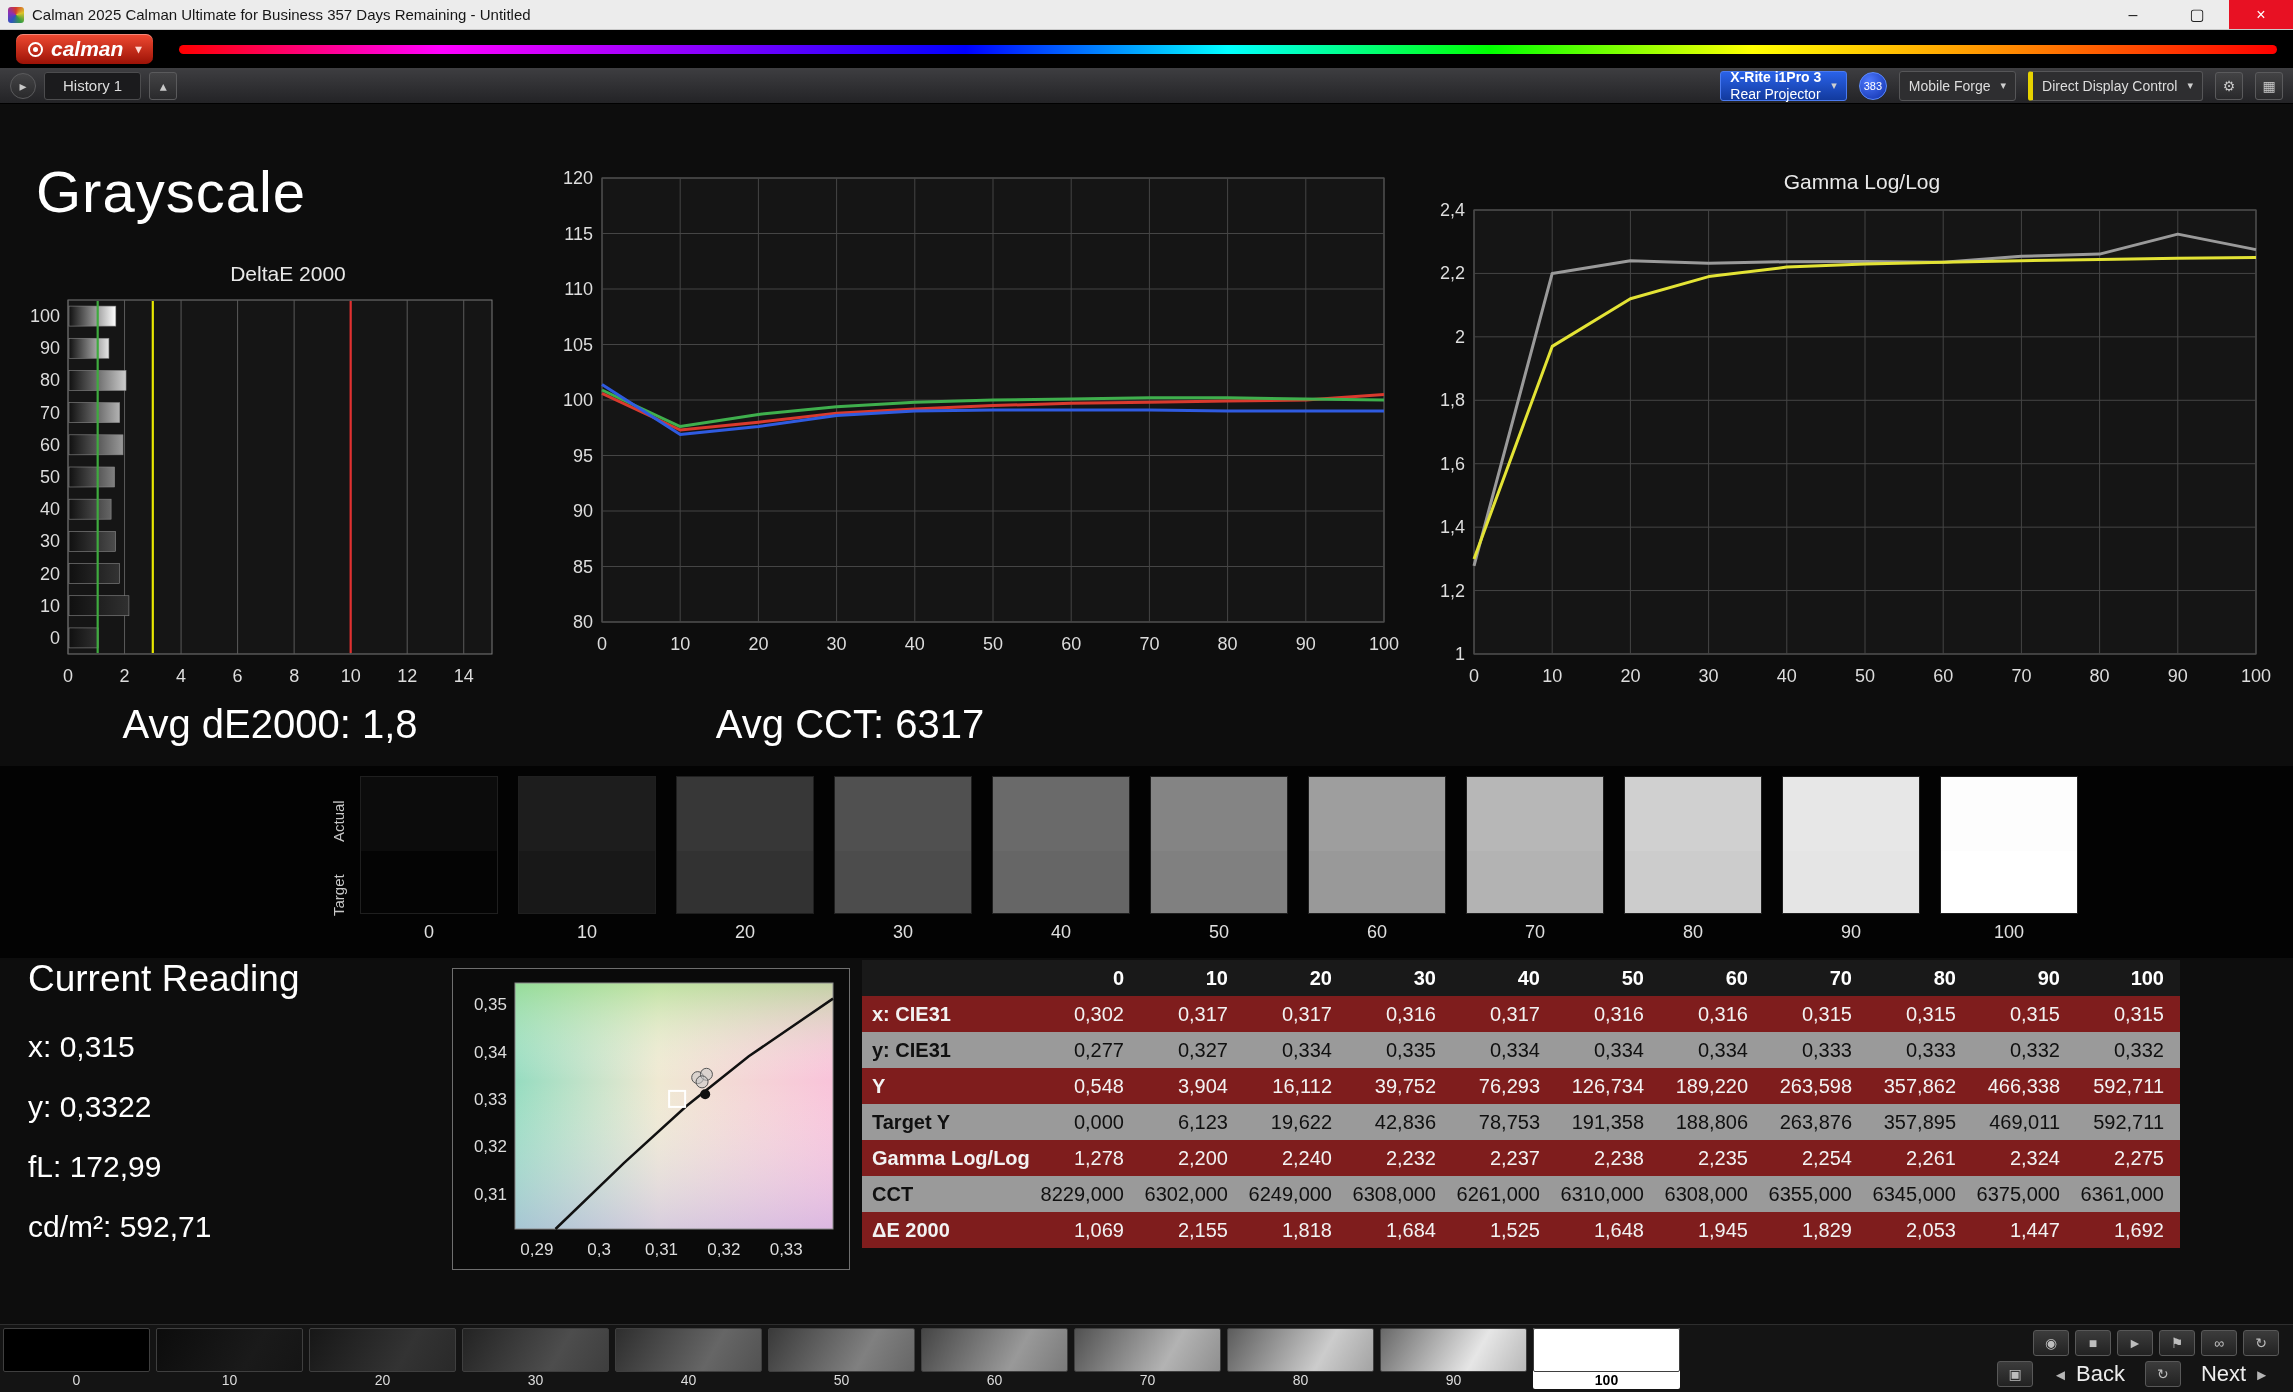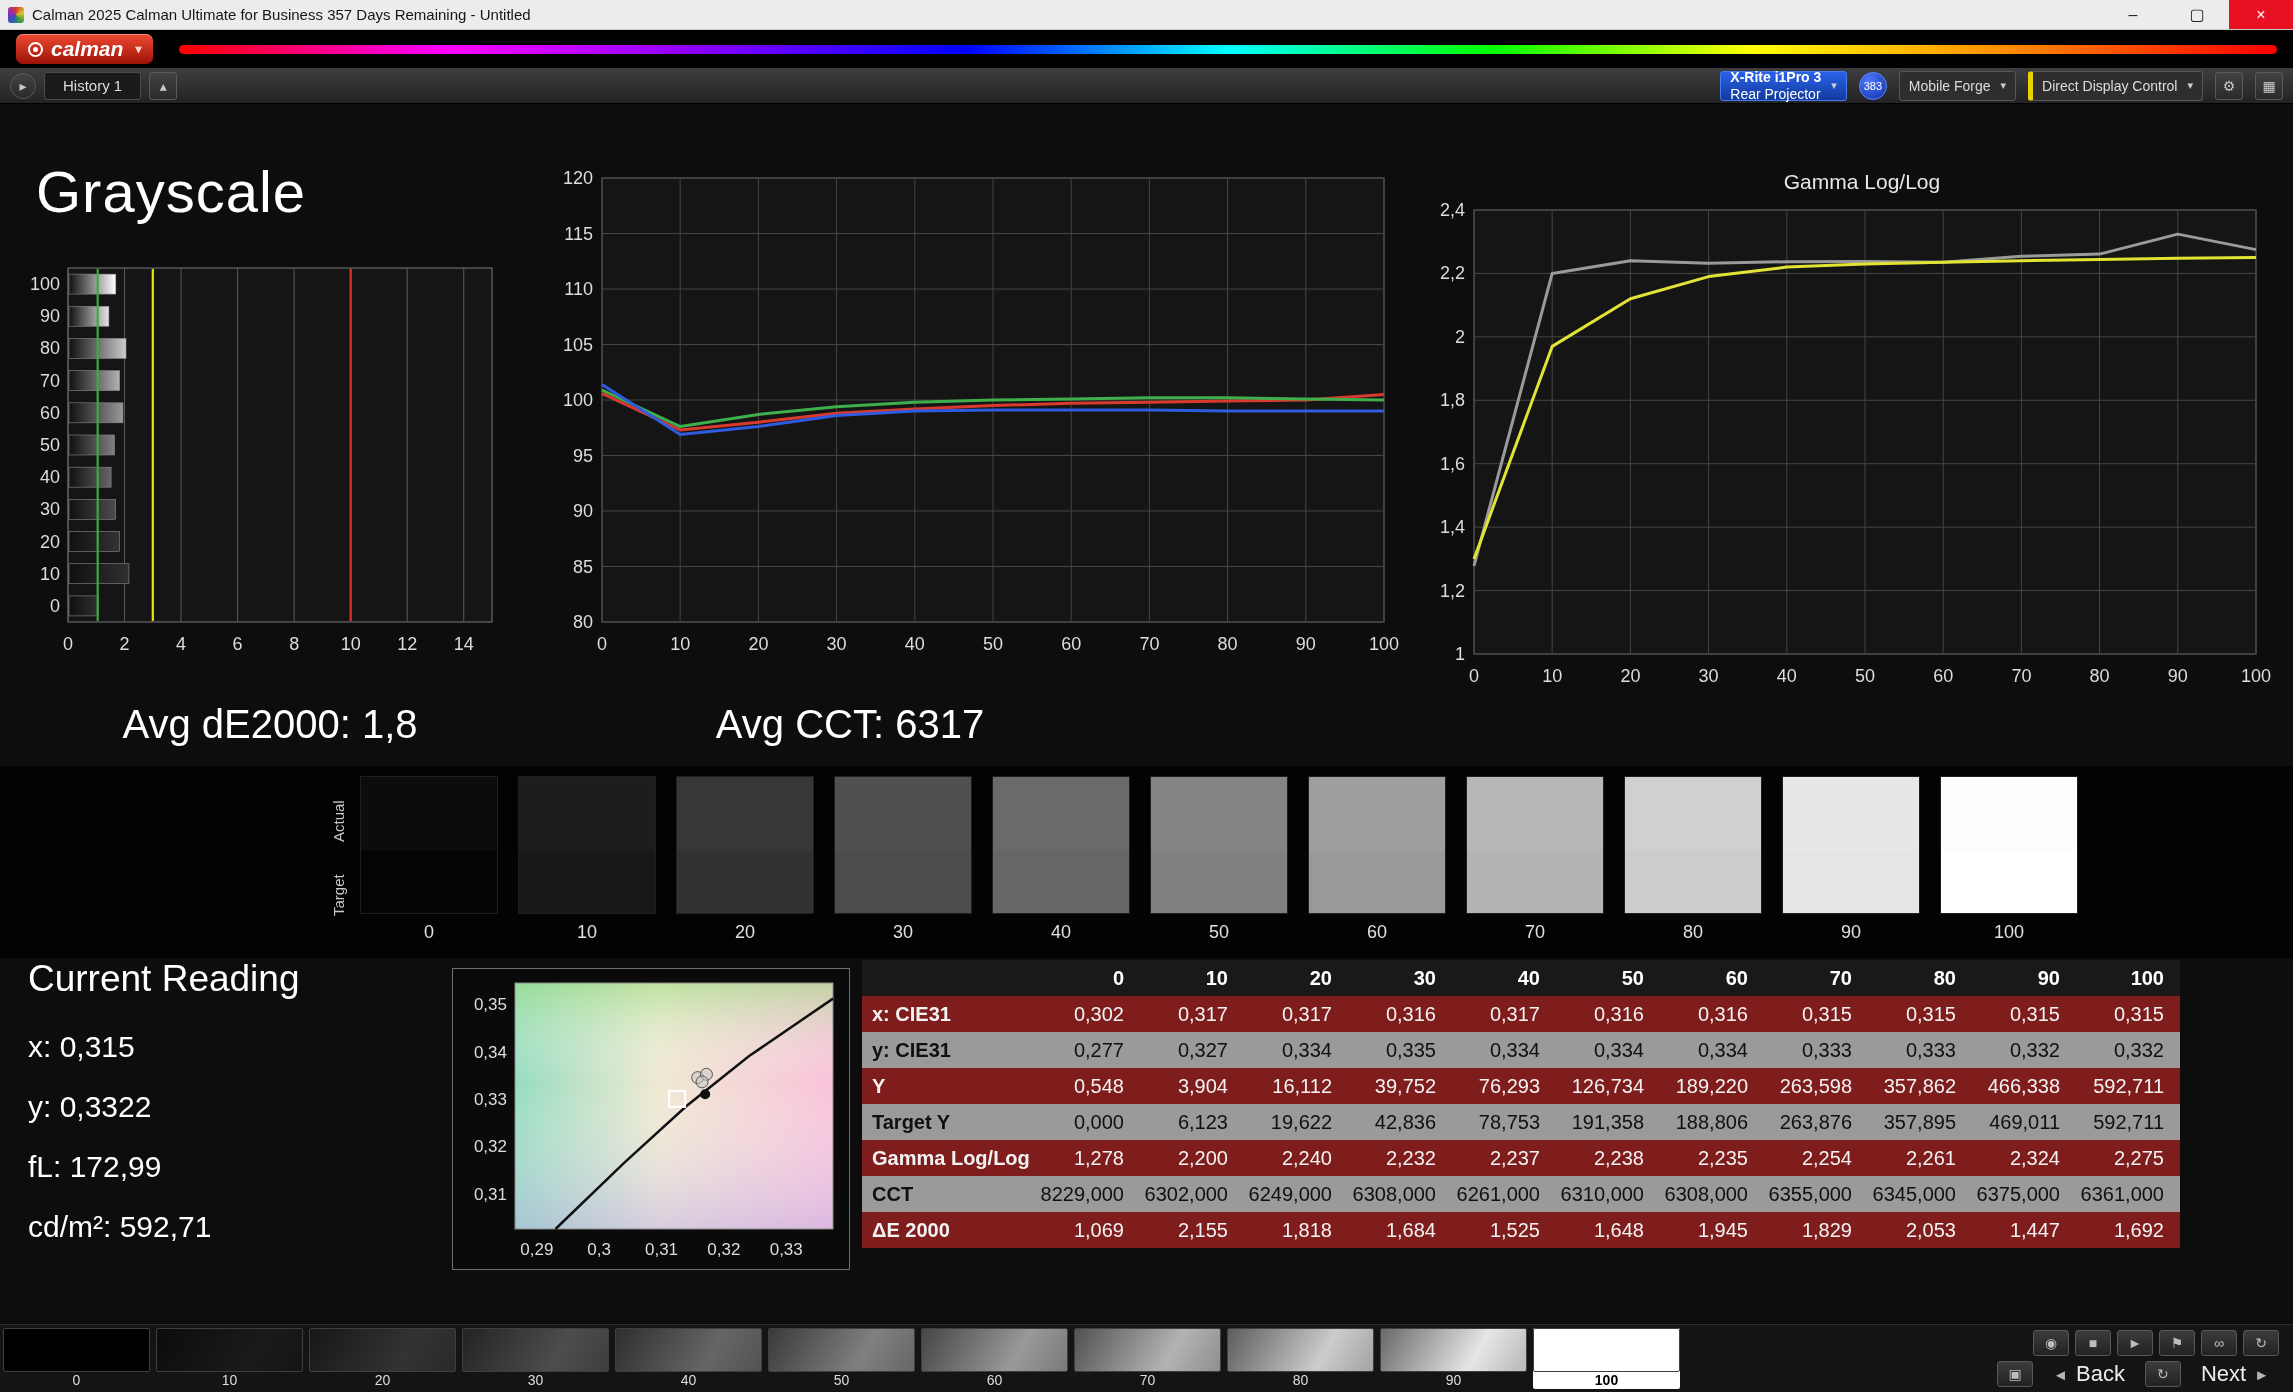--- a/index.html
+++ b/index.html
@@ -142,20 +142,21 @@
         <span class="caret">▾</span>
       </div>
       <div class="tb-btn">⚙</div>
       <div class="tb-btn">▦</div>
     </div>
   </div>
 
   <h1 class="page-title">Grayscale</h1>
 
   <div class="chart-box" id="chart-deltae">
+    <div class="chart-title">DeltaE 2000</div>
     <div class="chart-holder"><svg width="480" height="400">
           <rect x="40" y="6" width="424" height="354" fill="#151515" stroke="#7a7a7a"></rect>
           <defs>
             <linearGradient id="de-g0" x1="0" y1="0" x2="1" y2="0">
               <stop offset="0%" stop-color="#101010"></stop>
               <stop offset="100%" stop-color="rgb(255,255,255)"></stop>
             </linearGradient>
             <linearGradient id="de-g1" x1="0" y1="0" x2="1" y2="0">
               <stop offset="0%" stop-color="#101010"></stop>
               <stop offset="100%" stop-color="rgb(230,230,230)"></stop>

